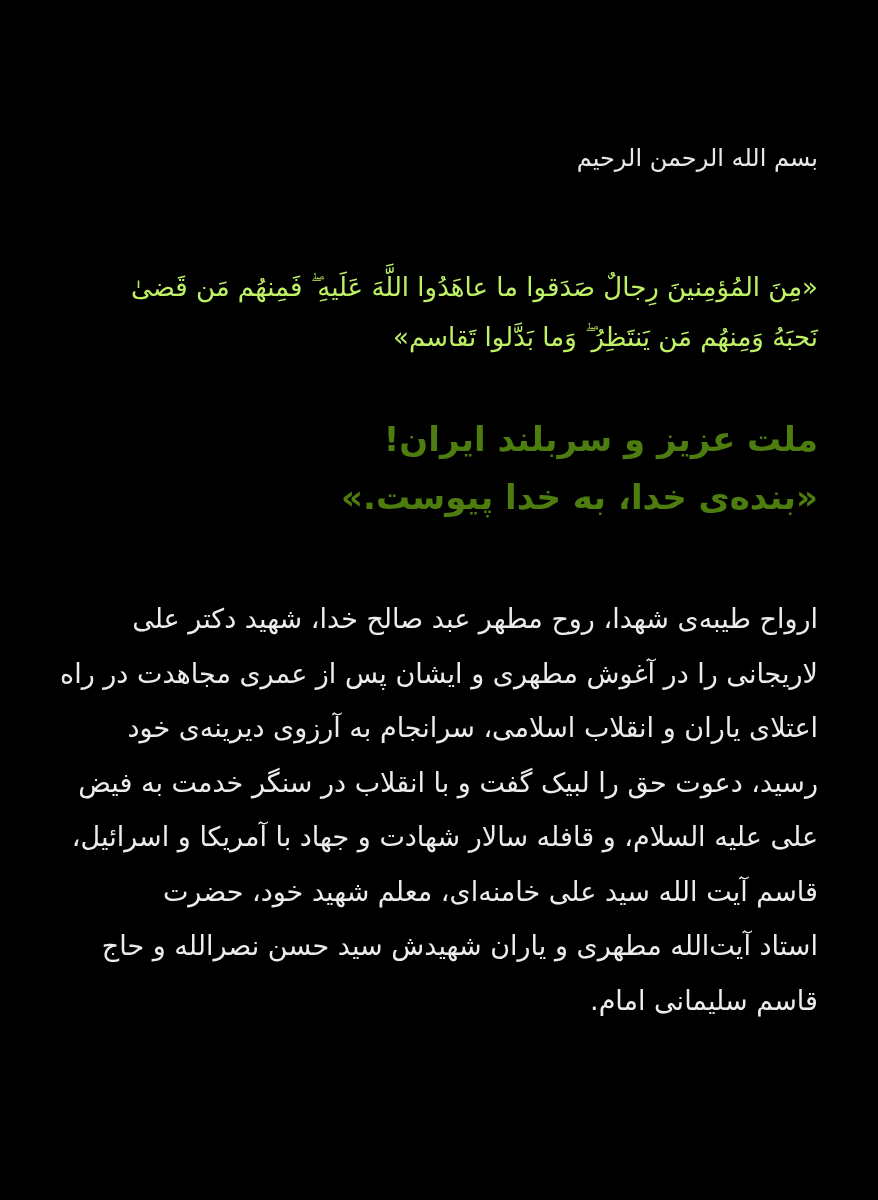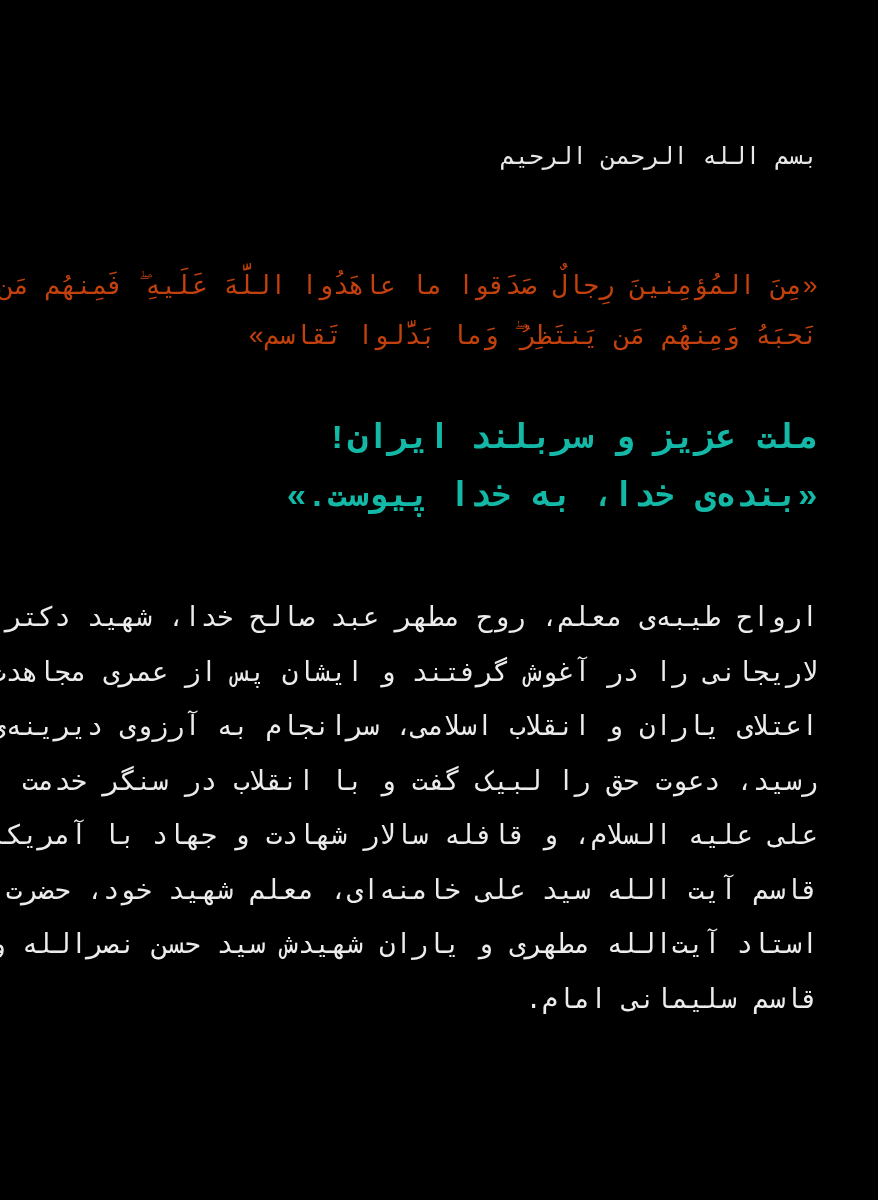--- a/index.html
+++ b/index.html
@@ -15,50 +15,49 @@
     color: #ededed;
     font-family: "DejaVu Sans", sans-serif;
   }
   .page {
     position: absolute;
     left: 0;
     top: 0;
     width: 878px;
     height: 1200px;
     background: #000;
-    font-family: Liberation Mono, monospace;
   }
   .block {
     position: absolute;
     right: 60px;
     direction: rtl;
     text-align: right;
     unicode-bidi: plaintext;
   }
   .basmala {
     top: 138px;
     width: 760px;
     font-size: 24px;
     line-height: 40px;
     color: #e8e8e8;
   }
   .verse {
     top: 262px;
     width: 780px;
     font-size: 26px;
     line-height: 50px;
-    color: #c2410c;
+    color: #bef264;
   }
   .heading {
     top: 410px;
     width: 780px;
     font-size: 34px;
     font-weight: bold;
     line-height: 58px;
-    color: #14b8a6;
+    color: #4d7c0f;
   }
   .heading .line { display: block; }
   .body-text {
     top: 592px;
     width: 780px;
     font-size: 27px;
     line-height: 54.5px;
     color: #ececec;
   }
   .body-text .line {
@@ -81,22 +80,22 @@
     <span class="line">«مِنَ المُؤمِنينَ رِجالٌ صَدَقوا ما عاهَدُوا اللَّهَ عَلَيهِ ۖ فَمِنهُم مَن قَضىٰ</span>
     <span class="line">نَحبَهُ وَمِنهُم مَن يَنتَظِرُ ۖ وَما بَدَّلوا تَقاسم»</span>
   </div>
 
   <div class="block heading">
     <span class="line">ملت عزیز و سربلند ایران!</span>
     <span class="line">«بنده‌ی خدا، به خدا پیوست.»</span>
   </div>
 
   <div class="block body-text">
-    <span class="line">ارواح طیبه‌ی معلم، روح مطهر عبد صالح خدا، شهید دکتر علی</span>
-    <span class="line">لاریجانی را در آغوش گرفتند و ایشان پس از عمری مجاهدت در راه</span>
+    <span class="line">ارواح طیبه‌ی شهدا، روح مطهر عبد صالح خدا، شهید دکتر علی</span>
+    <span class="line">لاریجانی را در آغوش مطهری و ایشان پس از عمری مجاهدت در راه</span>
     <span class="line">اعتلای یاران و انقلاب اسلامی، سرانجام به آرزوی دیرینه‌ی خود</span>
     <span class="line">رسید، دعوت حق را لبیک گفت و با انقلاب در سنگر خدمت به فیض</span>
     <span class="line">علی علیه السلام، و قافله سالار شهادت و جهاد با آمریکا و اسرائیل،</span>
     <span class="line">قاسم آیت الله سید علی خامنه‌ای، معلم شهید خود، حضرت</span>
     <span class="line">استاد آیت‌الله مطهری و یاران شهیدش سید حسن نصرالله و حاج</span>
     <span class="line">قاسم سلیمانی امام.</span>
   </div>
 
 </div>
 

